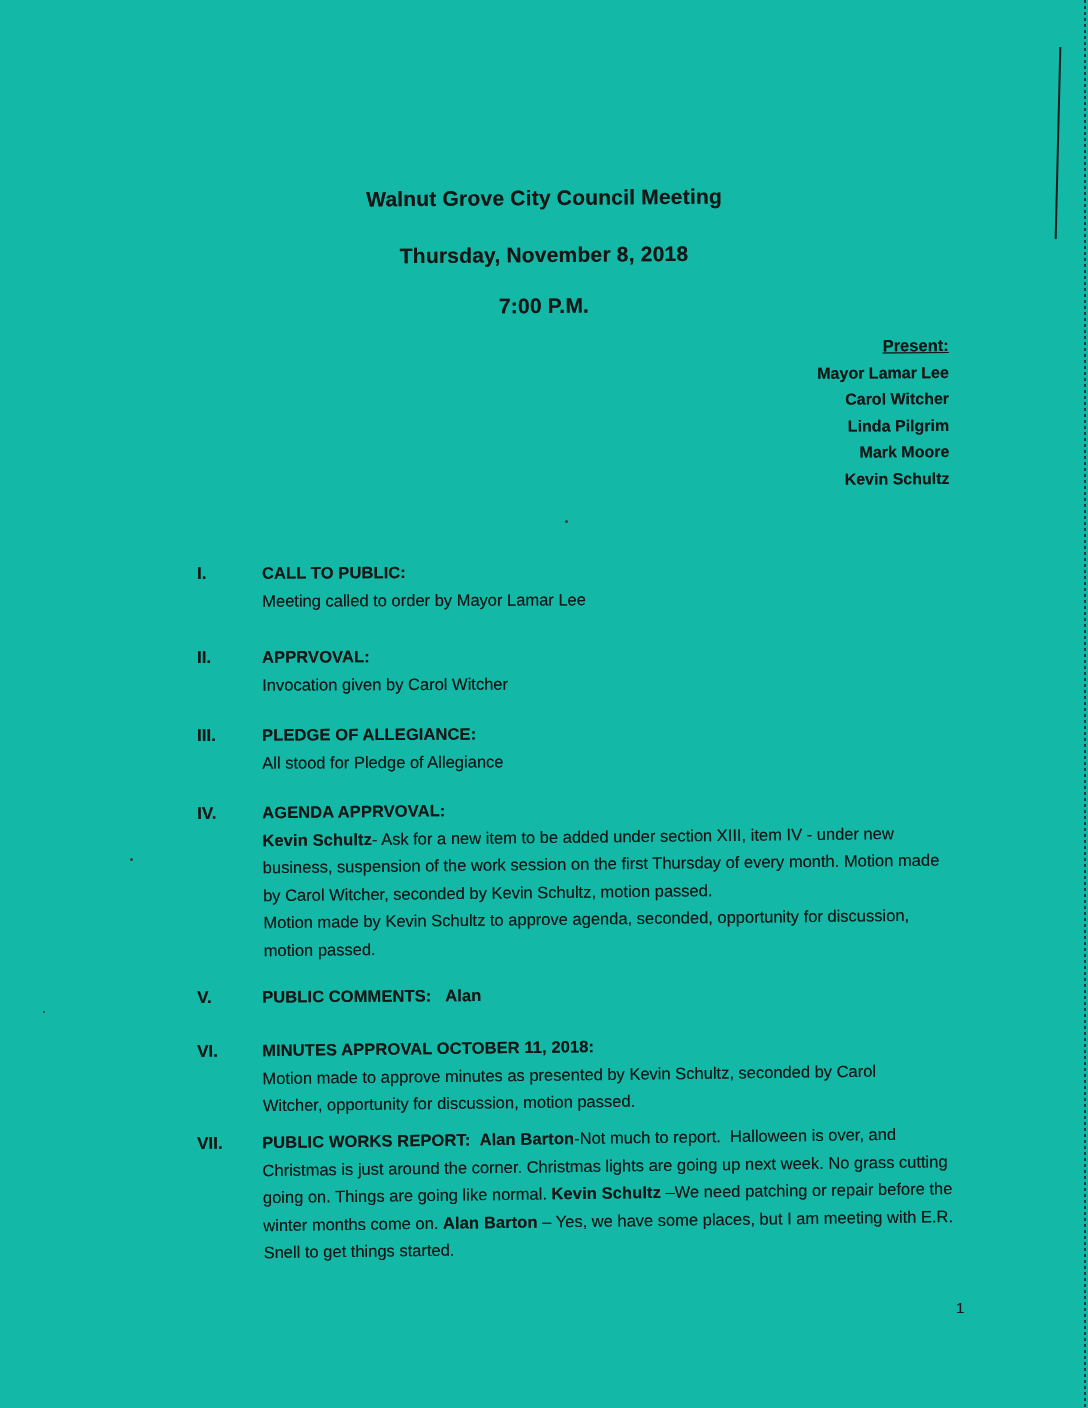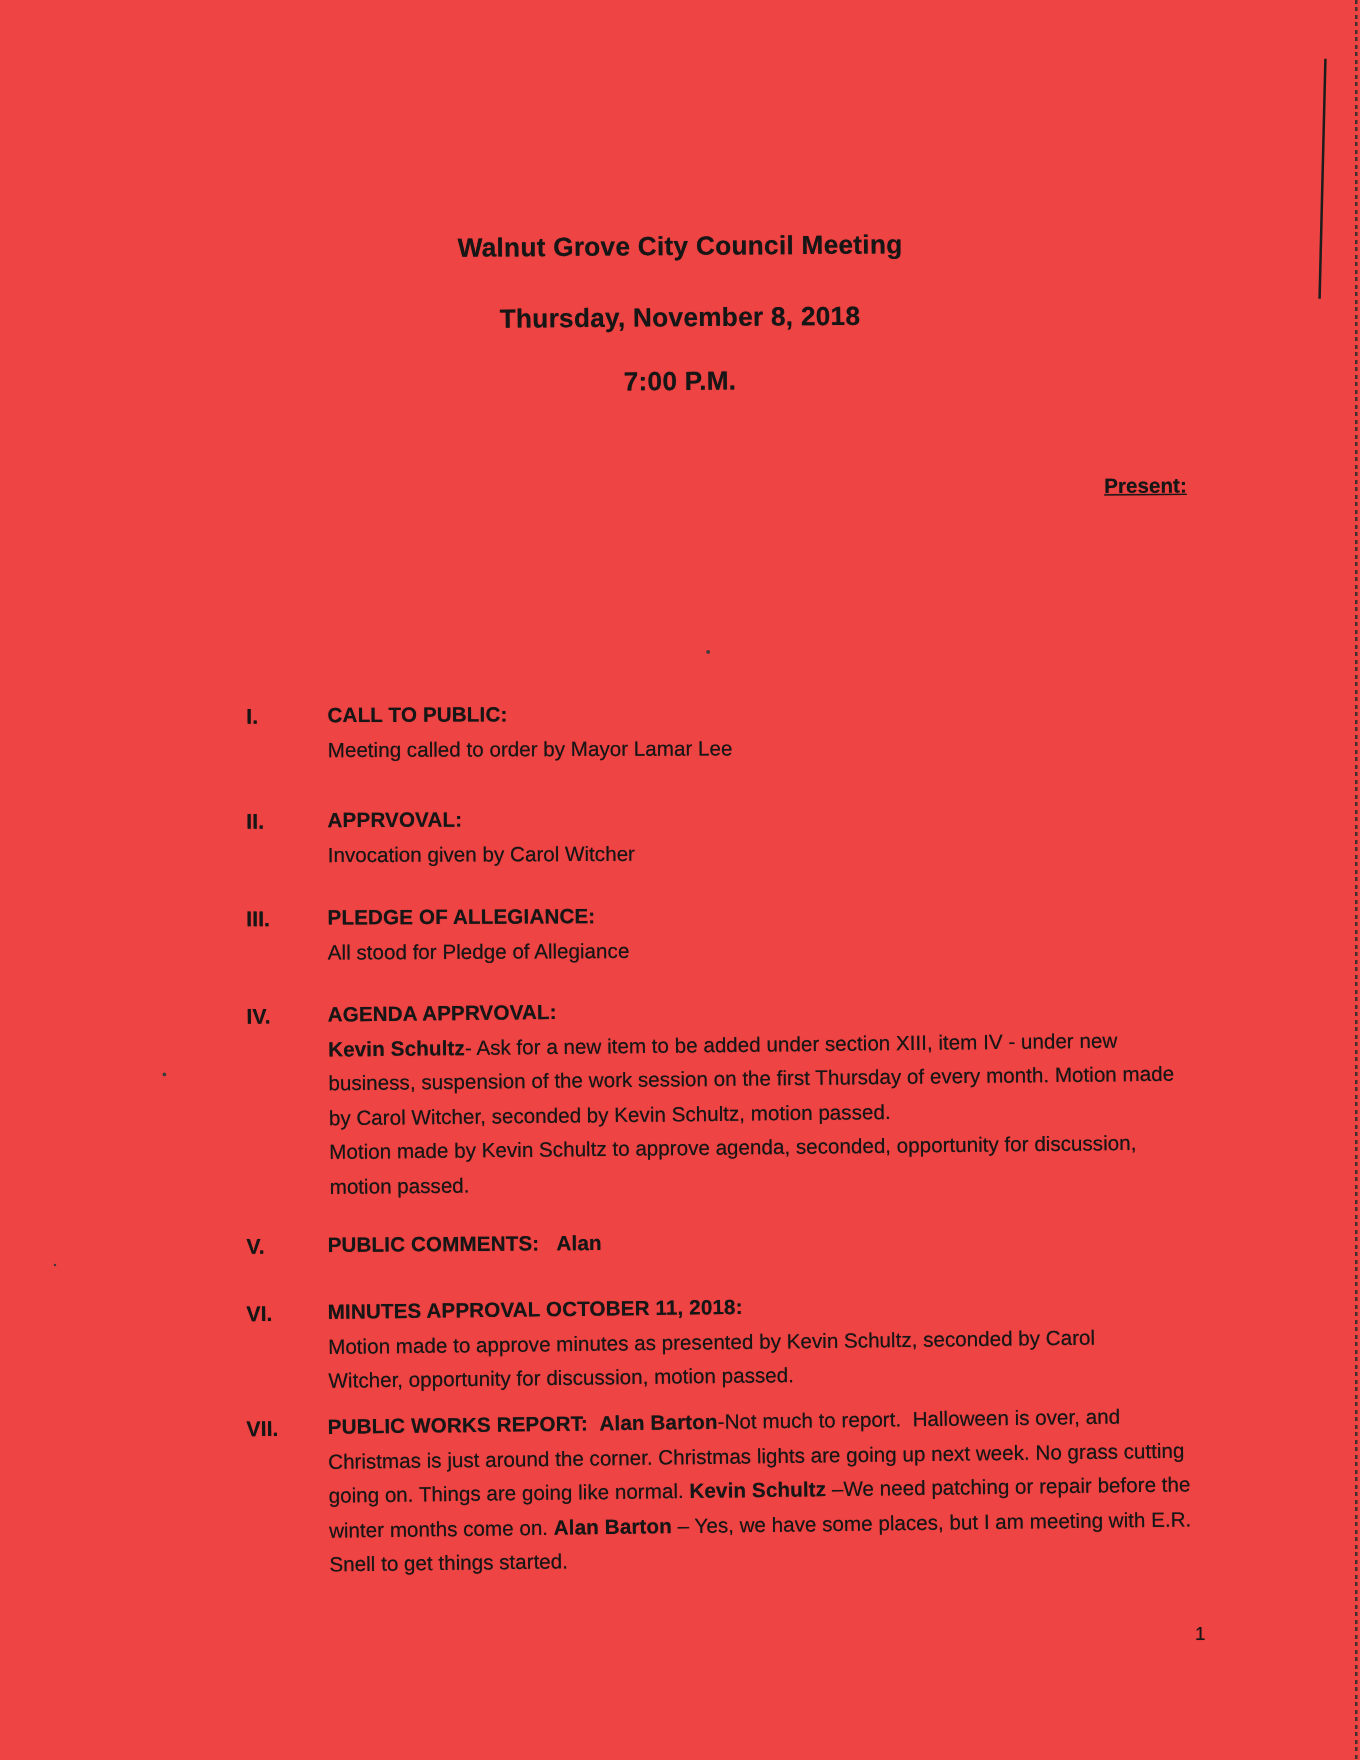--- a/index.html
+++ b/index.html
@@ -2,21 +2,21 @@
 <html><head>
 <meta charset="utf-8">
 <style>
   * { margin:0; padding:0; box-sizing:border-box; }
   html,body { background:#ffffff; }
   body {
     width:1088px; height:1408px; position:relative; overflow:hidden;
     font-family:"Liberation Sans", sans-serif; color:#161616;
   }
   .page {
-    position:absolute; inset:0; background:#ef4444;
+    position:absolute; inset:0; background:#14b8a6;
   }
   
   .ink { text-shadow: 0 0 0.6px rgba(10,10,10,0.55); }
 
   
   .title-line {
     position:absolute; left:0; width:100%; text-align:center;
     font-weight:bold; font-size:21px; letter-spacing:0.2px;
     transform:rotate(-0.45deg);
   }
@@ -24,21 +24,21 @@
   #doc-date  { top:243px; }
   #doc-time  { top:294px; }
 
   
   .present {
     position:absolute; top:332px; right:139px; text-align:right;
     font-size:16px; font-weight:bold; line-height:26.5px;
     transform:rotate(-0.35deg); transform-origin:right top;
   }
   .present-label {
-    font-size:16.5px; text-decoration:underline; margin-bottom:1px;margin-top:44px;
+    font-size:16.5px; text-decoration:underline; margin-bottom:1px;
   }
 
   
   .section { position:absolute; left:0; width:100%; transform-origin:197px 0; }
   .sec-num {
     position:absolute; left:197px; top:0;
     font-weight:bold; font-size:17px; line-height:27.5px;
   }
   .sec-content {
     position:absolute; left:262px; top:0;
@@ -85,20 +85,27 @@
 <body>
 
 <div class="page">
 
   <div class="title-line ink" id="doc-title">Walnut Grove City Council Meeting</div>
   <div class="title-line ink" id="doc-date">Thursday, November 8, 2018</div>
   <div class="title-line ink" id="doc-time">7:00 P.M.</div>
 
   <div class="present ink">
     <div class="present-label">Present:</div>
+    <div id="attendees">
+        <div class="attendee">Mayor Lamar Lee</div>
+        <div class="attendee">Carol Witcher</div>
+        <div class="attendee">Linda Pilgrim</div>
+        <div class="attendee">Mark Moore</div>
+        <div class="attendee">Kevin Schultz</div>
+      </div>
   </div>
 
   <div id="sections">
       <div class="section sec1 ink">
         <div class="sec-num">I.</div>
         <div class="sec-content">
           <p><b>CALL TO PUBLIC:</b></p>
           <p><span>Meeting called to order by Mayor Lamar Lee</span></p>
         </div>
       </div>

